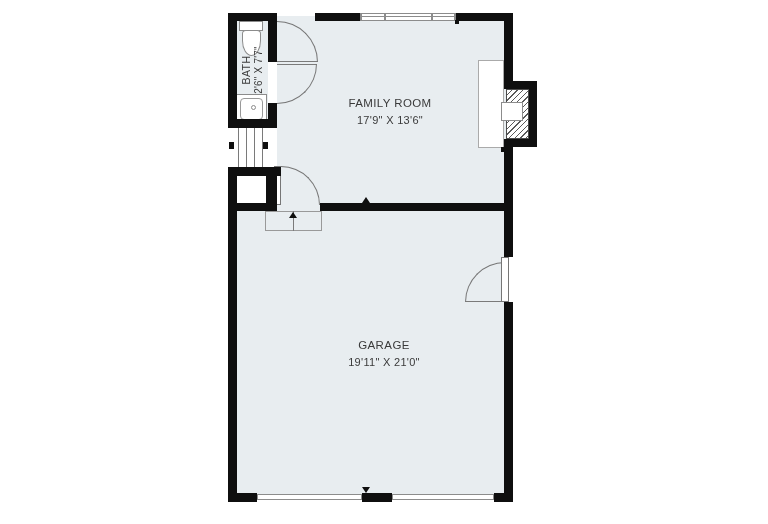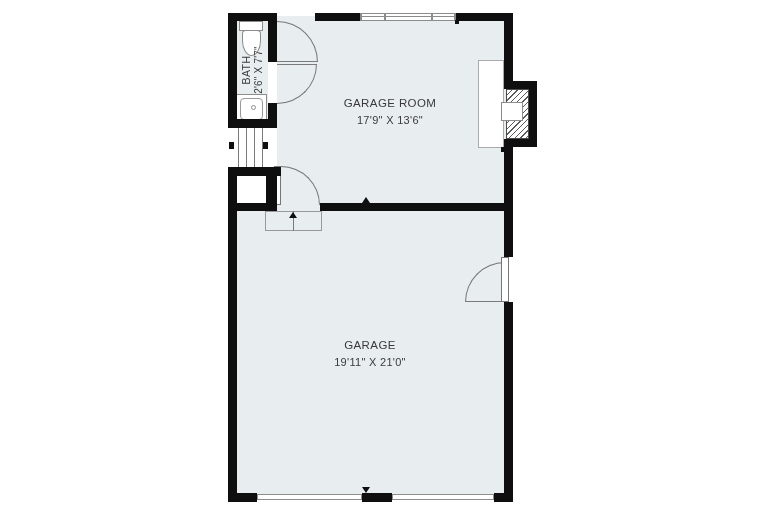--- a/index.html
+++ b/index.html
@@ -127,22 +127,22 @@
   <div class="wall" style="left:228px;top:203px;width:49px;height:8px;"></div>
   <div class="wall" style="left:320px;top:203px;width:193px;height:8px;"></div>
   <div class="tri-up" style="left:362px;top:197px;"></div>
 
   <div class="bath-label">
     <div class="room-name">BATH</div>
     <div class="room-dims">2'6" X 7'7"</div>
   </div>
 
   <div class="label" style="left:310px;top:97px;width:160px;">
-    <div class="room-name">GARAGE ROOM</div>
+    <div class="room-name">FAMILY ROOM</div>
     <div class="room-dims">17'9" X 13'6"</div>
   </div>
 
-  <div class="label" style="left:290px;top:339px;width:160px;">
+  <div class="label" style="left:304px;top:339px;width:160px;">
     <div class="room-name">GARAGE</div>
     <div class="room-dims">19'11" X 21'0"</div>
   </div>
 
 </div>
 
 </body></html>

